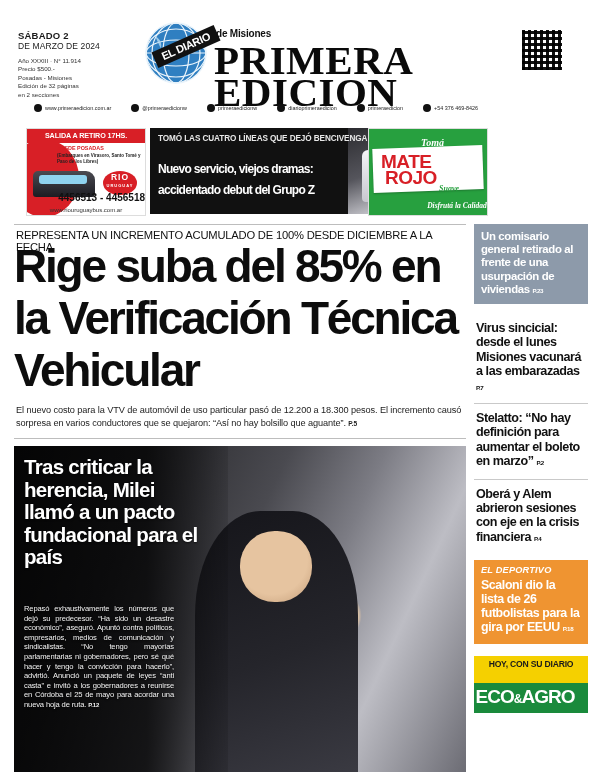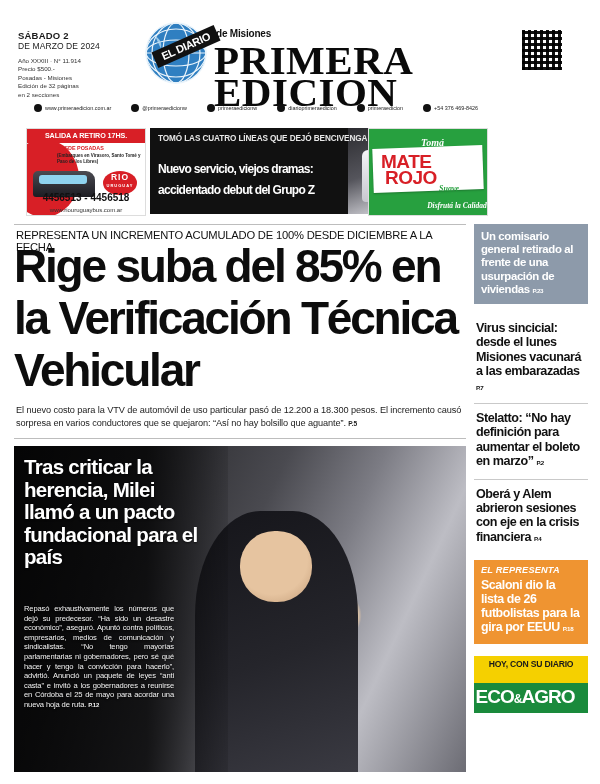--- a/index.html
+++ b/index.html
@@ -166,21 +166,21 @@
   .bus-ad .ba-logo {
     position: absolute; right: 8px; top: 42px;
     width: 34px; height: 24px; border-radius: 50%;
     background: #d81f26; color: #fff;
     font-size: 8.5px; font-weight: bold;
     text-align: center; line-height: 16px;
   }
   .bus-ad .ba-logo span { display:block; font-size:4px; line-height:4px; letter-spacing:1px;}
   .bus-ad .ba-phone {
     position: absolute; left: 0; bottom: 12px; width: 118px;
-    text-align: center; color: #111; font-size: 10px; font-weight: bold;
+    text-align: right; color: #111; font-size: 10px; font-weight: bold;
   }
   .bus-ad .ba-web {
     position: absolute; left: 0; bottom: 2px; width: 118px;
     text-align: center; color: #333; font-size: 6px;
   }
 
   .busnews {
     position: absolute; left: 138px; top: 2px;
     width: 330px; height: 86px;
     background: #111;
@@ -496,21 +496,21 @@
       <span>Stelatto: “No hay definición para aumentar el boleto en marzo”</span>
       <span class="pg-ref">P.2</span>
     </div>
 
     <div class="side-item">
       <span>Oberá y Alem abrieron sesiones con eje en la crisis financiera</span>
       <span class="pg-ref">P.4</span>
     </div>
 
     <div class="deportivo">
-      <div class="dep-tag">EL REPRESENTA</div>
+      <div class="dep-tag">EL DEPORTIVO</div>
       <div class="dep-head">
         <span>Scaloni dio la lista de 26 futbolistas para la gira por EEUU</span>
         <span class="pg-ref-light">P.18</span>
       </div>
     </div>
 
     <div class="ecoagro">
       <div class="ea-top">HOY, CON SU DIARIO</div>
       <div class="ea-bot">
         <span>ECO</span><span class="amp">&amp;</span><span>AGRO</span>

